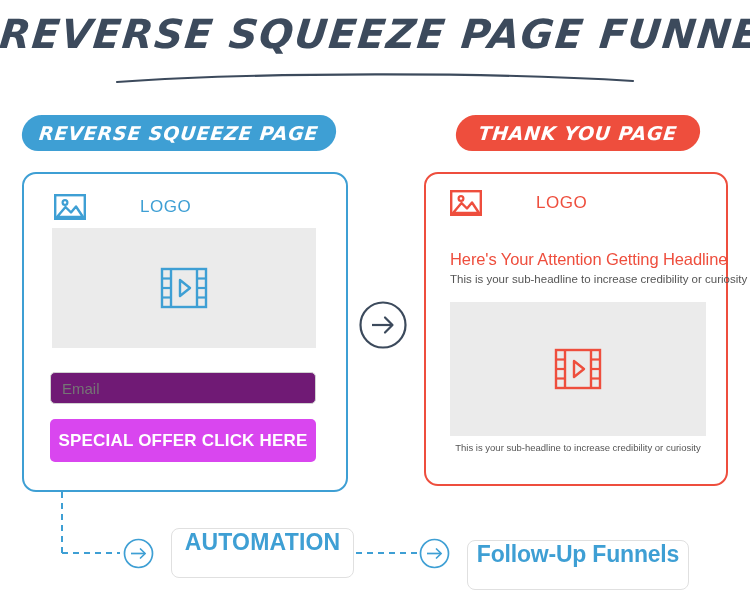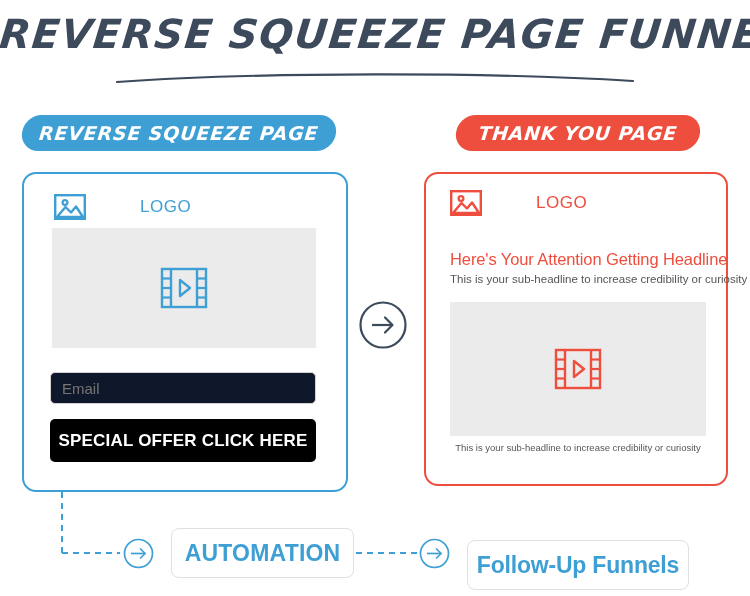--- a/index.html
+++ b/index.html
@@ -127,37 +127,37 @@
   
   #email-input {
     position: absolute;
     left: 26px;
     top: 198px;
     width: 266px;
     height: 32px;
     box-sizing: border-box;
     border: 1px solid #d2d2d2;
     border-radius: 5px;
-    background: #0f172a;
+    background: #701a75;
     font-family: "Liberation Sans", sans-serif;
     font-size: 15px;
     color: #9a9a9a;
     padding: 0 11px;
     outline: none;
   }
   #cta-button {
     position: absolute;
     left: 26px;
     top: 245px;
     width: 266px;
     height: 43px;
     box-sizing: border-box;
     border: none;
     border-radius: 5px;
-    background: #000000;
+    background: #d946ef;
     color: #ffffff;
     font-family: "Liberation Sans", sans-serif;
     font-size: 17px;
     font-weight: 700;
     letter-spacing: 0.2px;
     cursor: pointer;
   }
 
   
   #ty-headline {
@@ -209,21 +209,21 @@
     height: 116px;
     pointer-events: none;
   }
   .flow-box {
     position: absolute;
     box-sizing: border-box;
     border: 1px solid #e0e0e0;
     border-radius: 8px;
     background: #ffffff;
     display: flex;
-    align-items: center;
+    align-items: flex-start;
     justify-content: center;
     color: #3e9fd4;
     font-family: "Liberation Sans", sans-serif;
     font-weight: 700;
   }
   #flow-automation {
     left: 171px;
     top: 528px;
     width: 183px;
     height: 50px;

